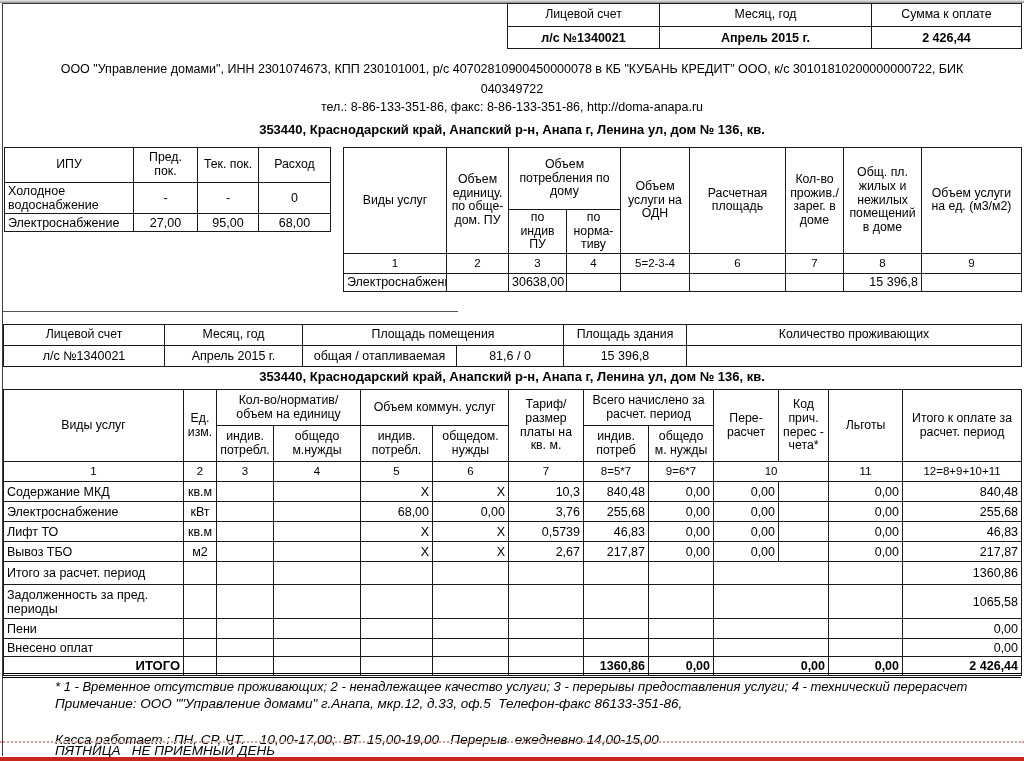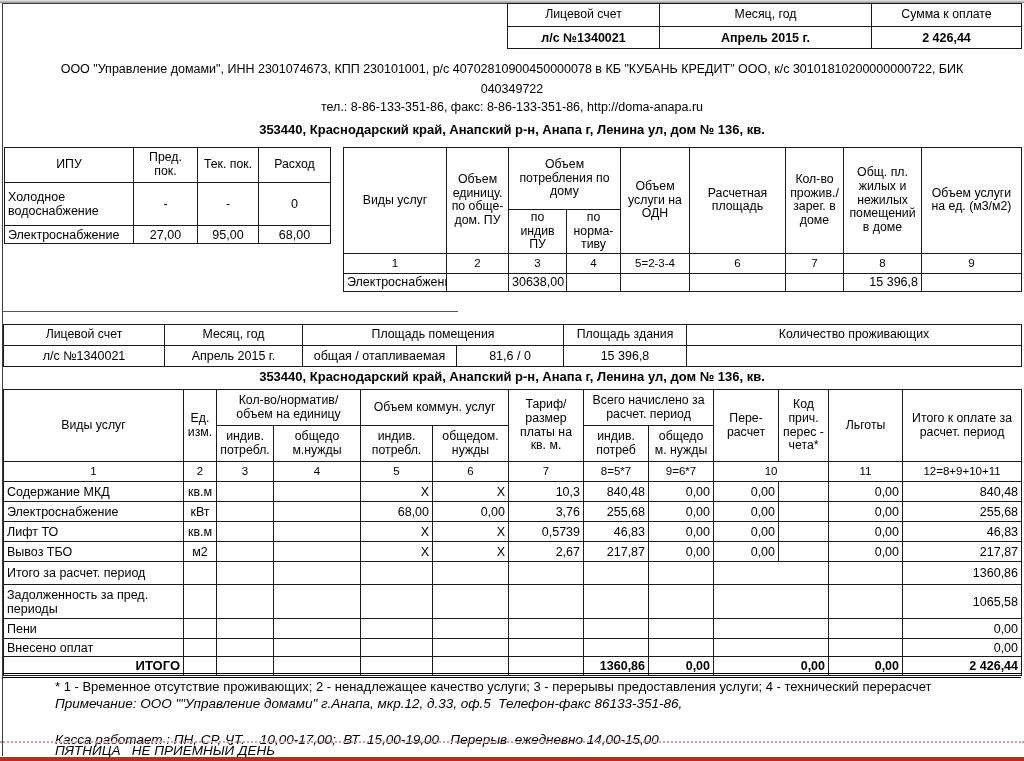--- a/index.html
+++ b/index.html
@@ -67,21 +67,21 @@
         <col style="width:61px">
         <col style="width:72px">
       </colgroup>
     <tbody>
         <tr style="height:35px">
       <td class="c hdr">ИПУ</td>
       <td class="c hdr">Пред. пок.</td>
       <td class="c hdr">Тек. пок.</td>
       <td class="c hdr">Расход</td>
     </tr>
-    <tr style="height:43px">
+    <tr style="height:31px">
       <td class="l">Холодное водоснабжение</td>
       <td class="c">-</td>
       <td class="c">-</td>
       <td class="c">0</td>
     </tr>
     <tr style="height:18px">
       <td class="l">Электроснабжение</td>
       <td class="c">27,00</td>
       <td class="c">95,00</td>
       <td class="c">68,00</td>
@@ -352,20 +352,20 @@
       <td class="r b">0,00</td>
       <td class="r b" colspan="2">0,00</td>
       <td class="r b">0,00</td>
       <td class="r b">2 426,44</td>
     </tr>
   </tbody>
     </table>
 
   <div class="abs double-line"></div>
 
-  <div class="abs foot" style="left:55px;top:679px;">* 1 - Временное отсутствие проживающих; 2 - ненадлежащее качество услуги; 3 - перерывы предоставления услуги; 4 - технический перерасчет</div>
+  <div class="abs foot" style="left:55px;top:679px;font-style:italic;">* 1 - Временное отсутствие проживающих; 2 - ненадлежащее качество услуги; 3 - перерывы предоставления услуги; 4 - технический перерасчет</div>
   <div class="abs foot it" style="left:55px;top:696px;">Примечание: ООО ""Управление домами" г.Анапа, мкр.12, д.33, оф.5  Телефон-факс 86133-351-86,</div>
   <div class="abs foot it" style="left:55px;top:732px;">Касса работает : ПН, СР, ЧТ.    10,00-17,00;  ВТ  15,00-19,00   Перерыв  ежедневно 14,00-15,00</div>
   <div class="abs dotted-line"></div>
   <div class="abs foot it" style="left:55px;top:743px;">ПЯТНИЦА   НЕ ПРИЕМНЫЙ ДЕНЬ</div>
   <div class="abs red-line"></div>
 
 </div>
 
 </body></html>

